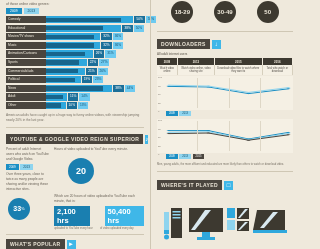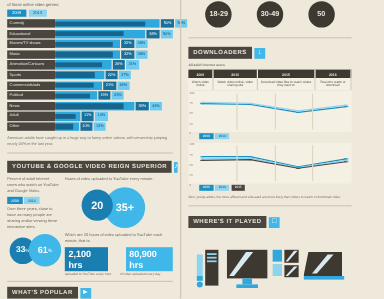--- a/index.html
+++ b/index.html
@@ -280,37 +280,32 @@
           <div class="mini-toggles">
             <span class="mini">2009</span>
             <span class="mini alt">2013</span>
           </div>
           <div class="p-txt">Over three years, close to twice as many people are sharing and/or viewing these interactive sites.</div>
           <div class="pct-circles">
             <div class="circ c33">
               <span>33</span>
                 <span class="pct-sm">%</span>
             </div>
-            <div class="circ c61">
-              <span>61</span>
-                <span class="pct-sm">%</span>
-            </div>
           </div>
         </div>
 
         <div class="yt-right">
           <div class="p-txt">Hours of video uploaded to YouTube every minute.</div>
           <div class="circles">
             <div class="circ c20">20</div>
-            <div class="circ c35">35+</div>
           </div>
           <div class="p-txt">Which are 20 hours of video uploaded to YouTube each minute, that is:</div>
           <div class="hr-boxes">
             <span class="hrbox hb1">2,100 hrs</span>
-            <span class="hrbox hb2">80,900 hrs</span>
+            <span class="hrbox hb2">50,400 hrs</span>
           </div>
           <div class="hr-caps">
             <span>uploaded to YouTube every hour</span>
             <span>of video uploaded every day</span>
           </div>
         </div>
       </div>
     </div>
 
     <hr class="div">

